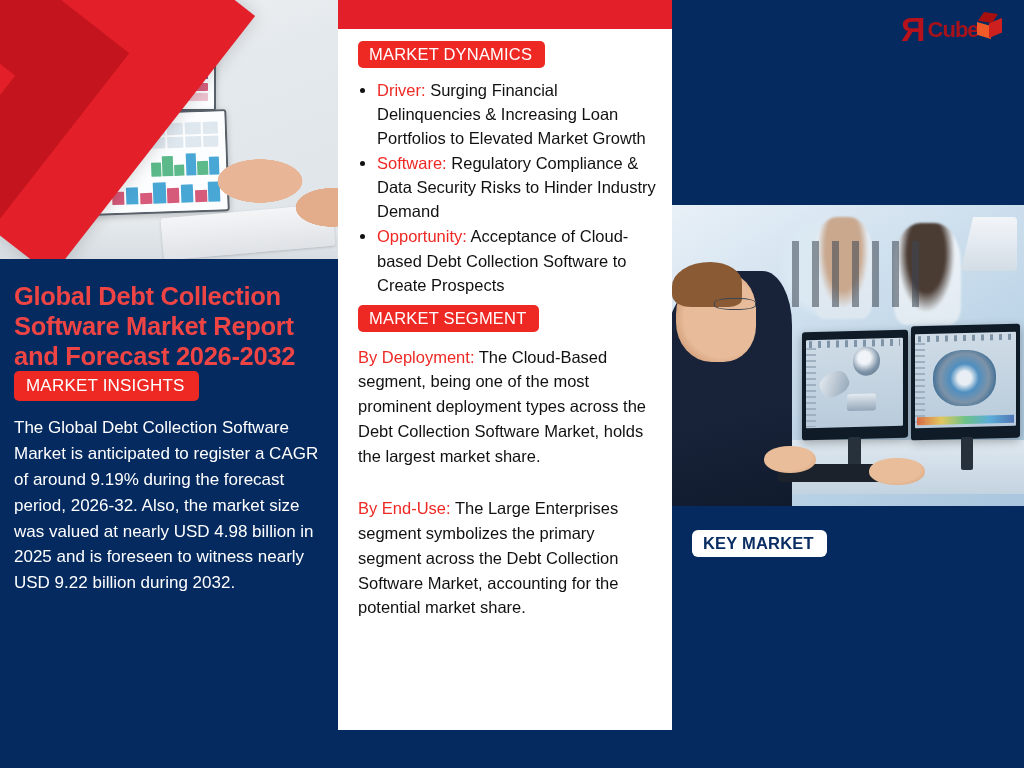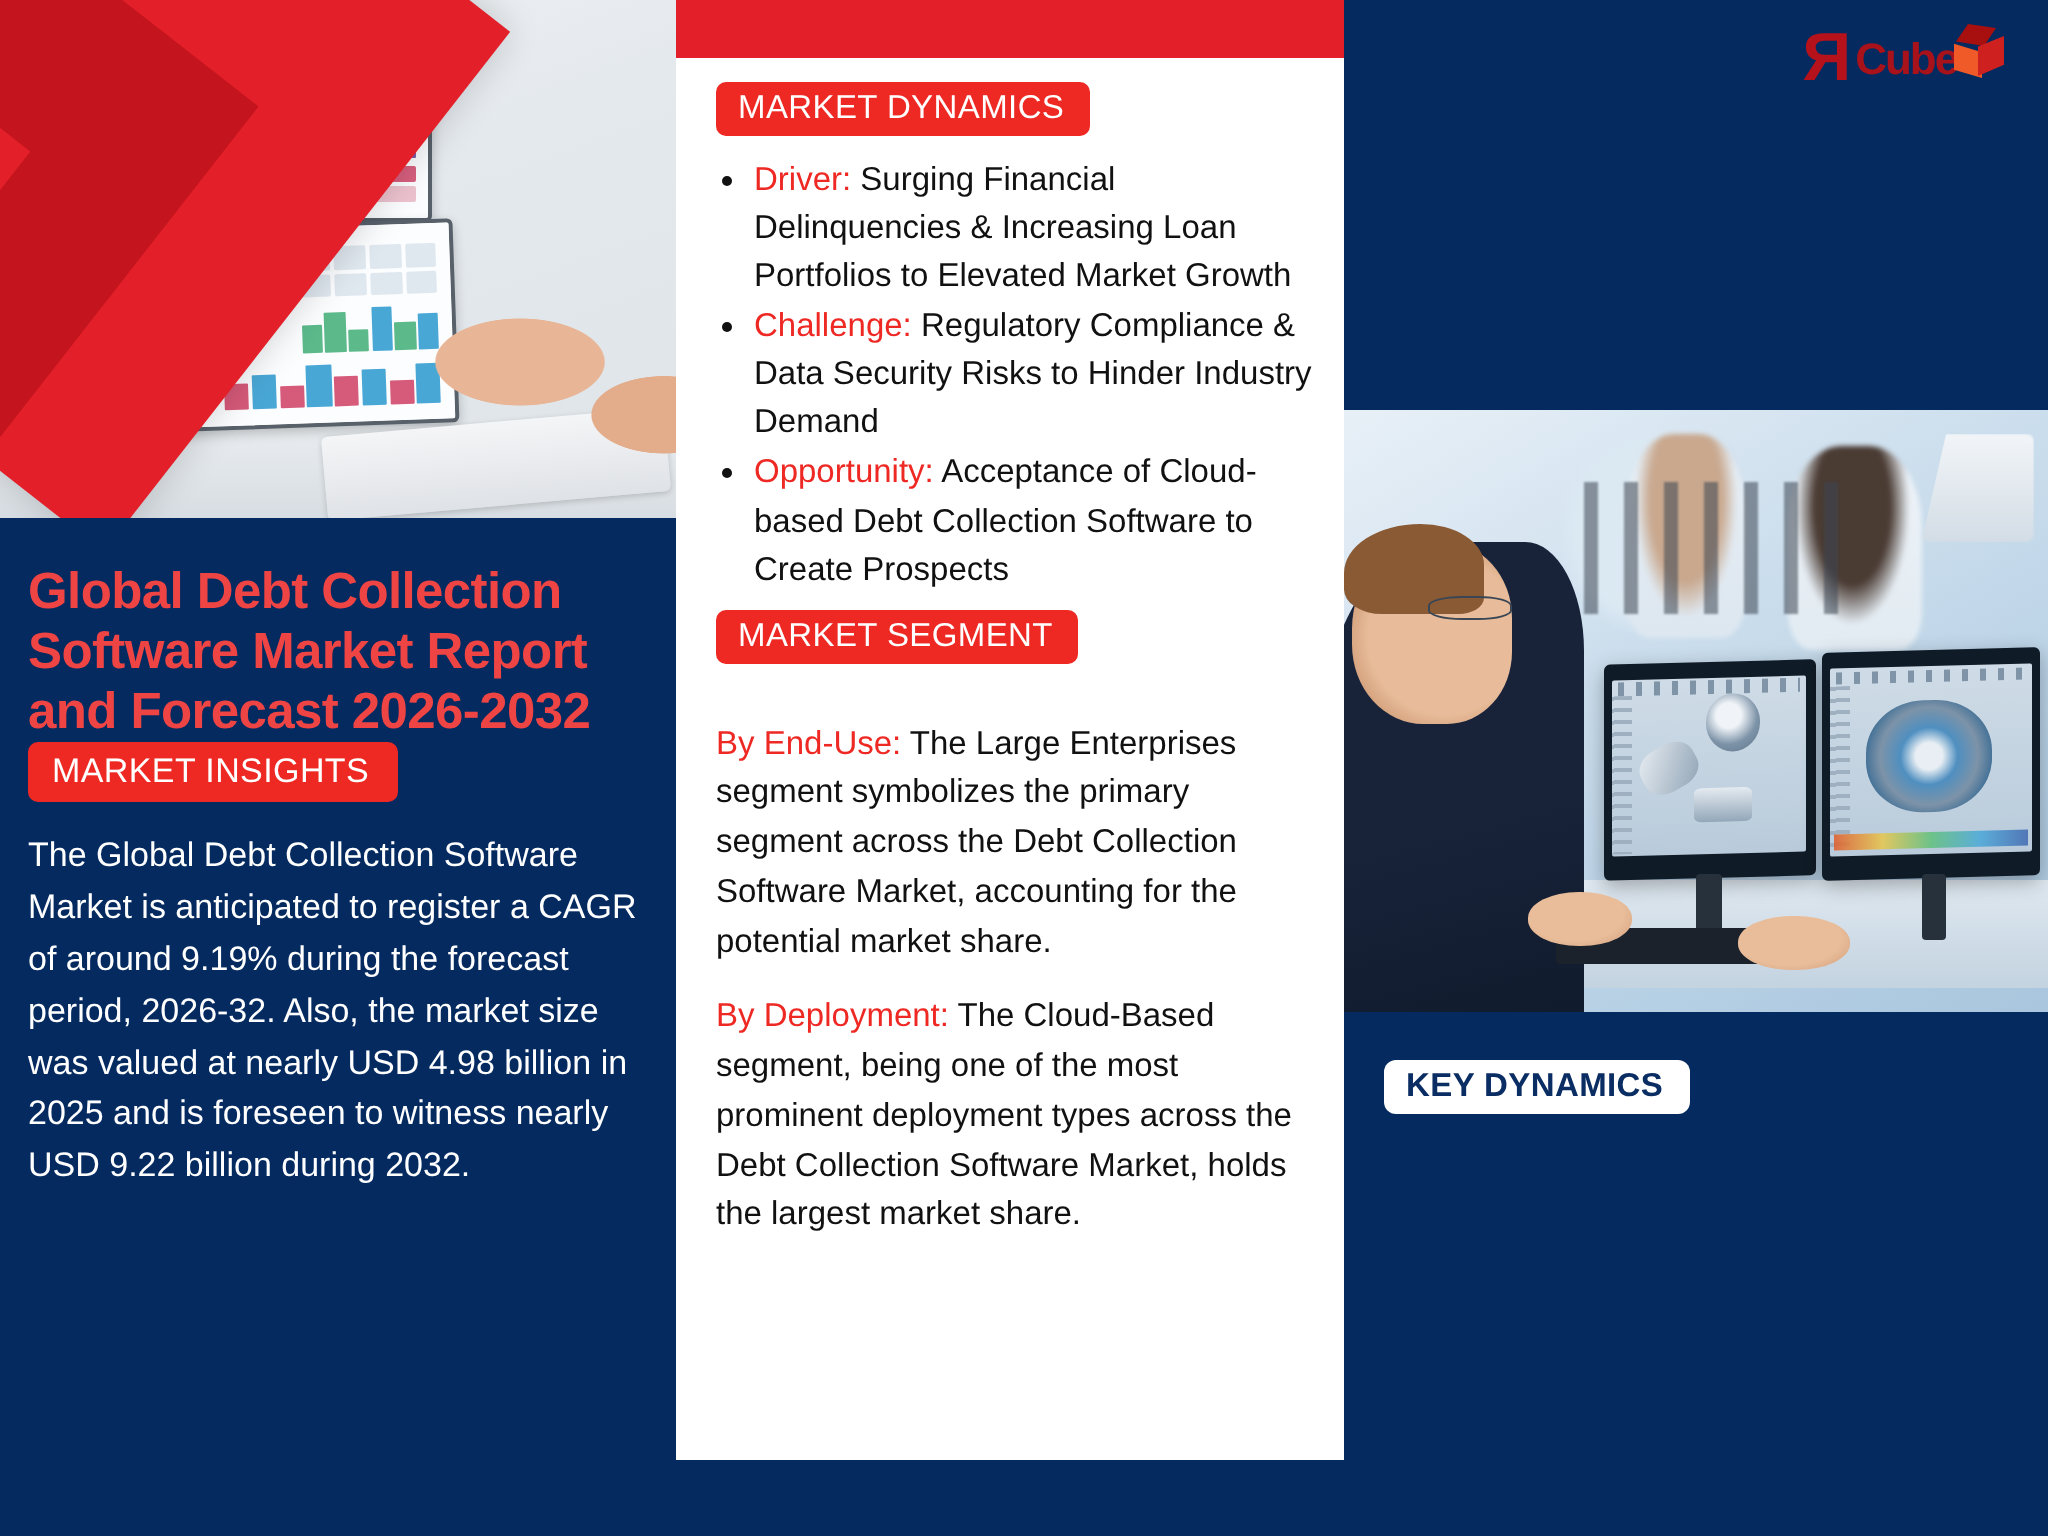--- a/index.html
+++ b/index.html
@@ -400,36 +400,36 @@
     <div class="center-topband"></div>
     <div class="center-inner">
 
       <div class="badge badge-dynamics">MARKET DYNAMICS</div>
 
       <ul class="dyn-list">
         <li>
           <span class="lbl-red">Driver:</span><span> Surging Financial Delinquencies &amp; Increasing Loan Portfolios to Elevated Market Growth</span>
         </li>
         <li>
-          <span class="lbl-red">Challenge:</span><span> Regulatory Compliance &amp; Data Security Risks to Hinder Industry Demand</span>
+          <span class="lbl-red">Software:</span><span> Regulatory Compliance &amp; Data Security Risks to Hinder Industry Demand</span>
         </li>
         <li>
           <span class="lbl-red">Opportunity:</span><span> Acceptance of Cloud-based Debt Collection Software to Create Prospects</span>
         </li>
       </ul>
 
       <div class="seg-wrap">
         <div class="badge badge-segment">MARKET SEGMENT</div>
 
+        <p class="seg-para">
+          <span class="lbl-red">By Deployment:</span><span> The Cloud-Based segment, being one of the most prominent deployment types across the Debt Collection Software Market, holds the largest market share.</span>
+        </p>
+
         <p class="seg-para second">
           <span class="lbl-red">By End-Use:</span><span> The Large Enterprises segment symbolizes the primary segment across the Debt Collection Software Market, accounting for the potential market share.</span>
-        </p>
-
-        <p class="seg-para">
-          <span class="lbl-red">By Deployment:</span><span> The Cloud-Based segment, being one of the most prominent deployment types across the Debt Collection Software Market, holds the largest market share.</span>
         </p>
       </div>
     </div>
   </div>
 
   <div class="right-col">
 
     <div class="logo">
       <div class="logo-text">
         <span class="logo-r">R</span>
@@ -473,18 +473,18 @@
       <div class="lab-man"></div>
       <div class="lab-head"></div>
       <div class="lab-hair"></div>
       <div class="lab-glasses"></div>
       <div class="lab-keyboard"></div>
       <div class="lab-hand hand1"></div>
       <div class="lab-hand hand2"></div>
     </div>
 
     <div class="right-body">
-      <div class="badge-key">KEY DYNAMICS</div>
+      <div class="badge-key">KEY MARKET</div>
     </div>
   </div>
 
 
 </div>
 
 </body></html>

